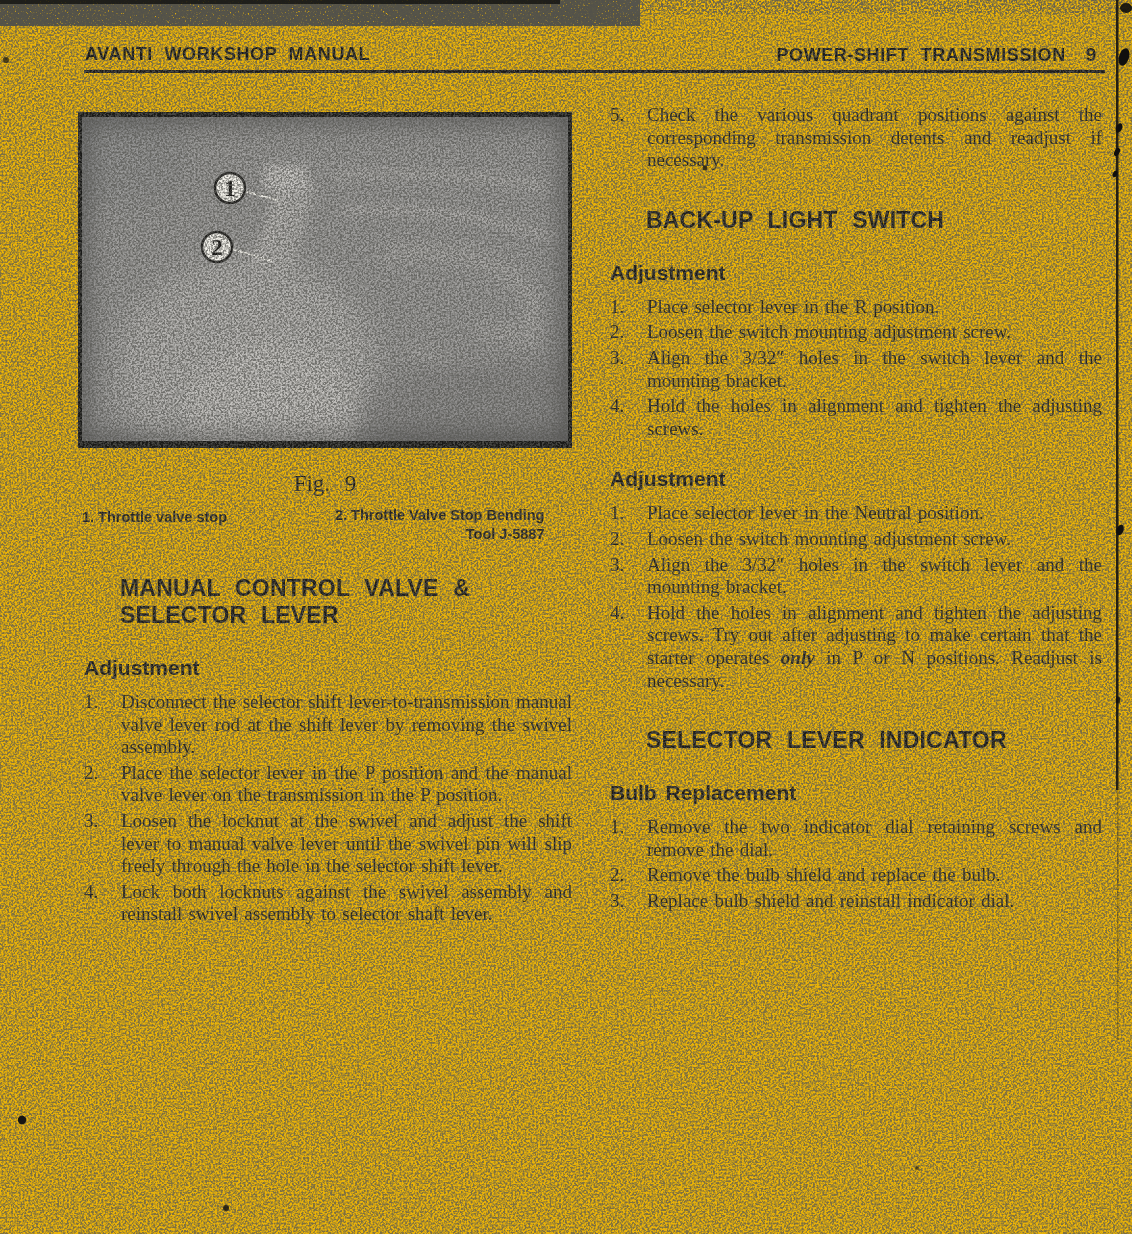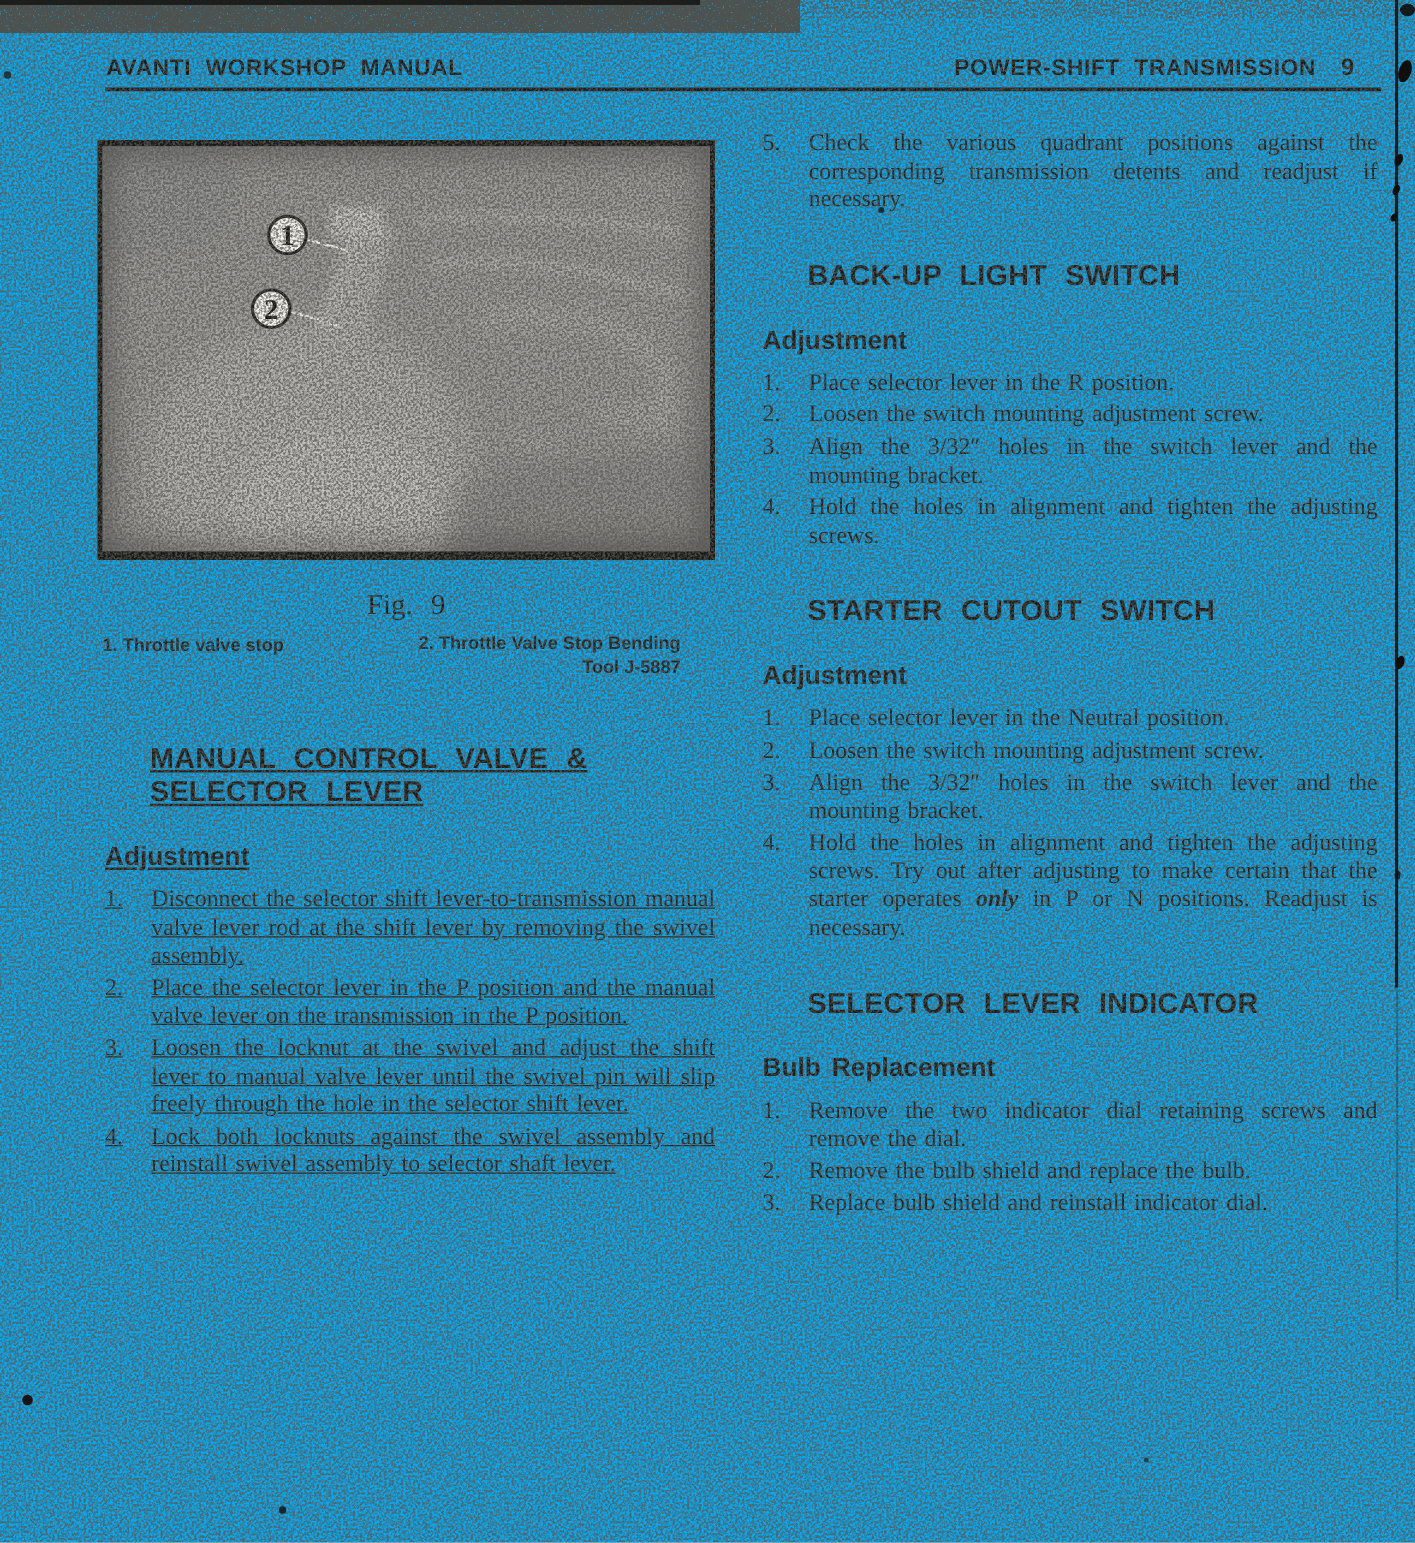--- a/index.html
+++ b/index.html
@@ -1,31 +1,31 @@
 <!DOCTYPE html>
 <html><head>
 <meta charset="utf-8">
 <style>
   html,body { margin:0; padding:0; background:#b9b6b0; }
   .page {
     position:relative; width:1132px; height:1234px; margin:0 auto;
-    background:#0ea5e9; overflow:hidden;
+    background:#eab308; overflow:hidden;
     color:#201f1d;
     font-family:"Liberation Serif", serif;
   }
   .noise-svg { position:absolute; left:0; top:0; pointer-events:none; z-index:5; }
 
   
   .hdr-left {
     position:absolute; left:85px; top:44px;
     font:bold 18px "Liberation Sans", sans-serif;
     letter-spacing:.6px; word-spacing:6px; color:#191917;
   }
   .hdr-right {
-    position:absolute; right:48px; top:44px;
+    position:absolute; right:35px; top:44px;
     font:bold 18px "Liberation Sans", sans-serif;
     letter-spacing:.6px; word-spacing:6px; color:#191917;
   }
   .hdr-right .pgnum { margin-left:20px; font-size:19px; }
   .hdr-rule {
     position:absolute; left:84px; top:70px; width:1021px; height:3px;
     background:#1c1b19;
   }
 
   
@@ -41,21 +41,21 @@
   .fig-legend {
     position:relative; margin-top:9px; height:46px;
     font:bold 14.5px/19px "Liberation Sans", sans-serif; color:#222120;text-align:right;
   }
   .legend-l { position:absolute; left:4px; top:2px; }
   .legend-r { position:absolute; left:257px; top:0; }
   .legend-r .line2 { margin-left:31px; }
 
   
   .col { position:absolute; }
-  .col-left  { left:84px;  top:593px; width:488px;text-decoration:underline; }
+  .col-left  { left:84px;  top:575px; width:488px; }
   .col-right { left:610px; top:104px; width:492px; }
 
   h2.sec {
     margin:35px 0 0 0;
     font:bold 23px/27px "Liberation Sans", sans-serif;
     letter-spacing:.2px; word-spacing:8px; color:#1c1b19;padding-left:36px;
   }
   h2.sec.first { margin-top:0; }
   h3.sub {
     margin:27px 0 0 0;
@@ -185,21 +185,20 @@
       <li>
           <span class="num">3.</span>
           <span class="txt">Align the 3/32″ holes in the switch lever and the mounting bracket.</span>
         </li>
       <li>
           <span class="num">4.</span>
           <span class="txt">Hold the holes in alignment and tighten the adjusting screws.</span>
         </li>
     </ol>
 
-    <h2 class="sec">STARTER CUTOUT SWITCH</h2>
     <h3 class="sub">Adjustment</h3>
     <ol class="steps">
       <li>
           <span class="num">1.</span>
           <span class="txt">Place selector lever in the Neutral position.</span>
         </li>
       <li>
           <span class="num">2.</span>
           <span class="txt">Loosen the switch mounting adjustment screw.</span>
         </li>

